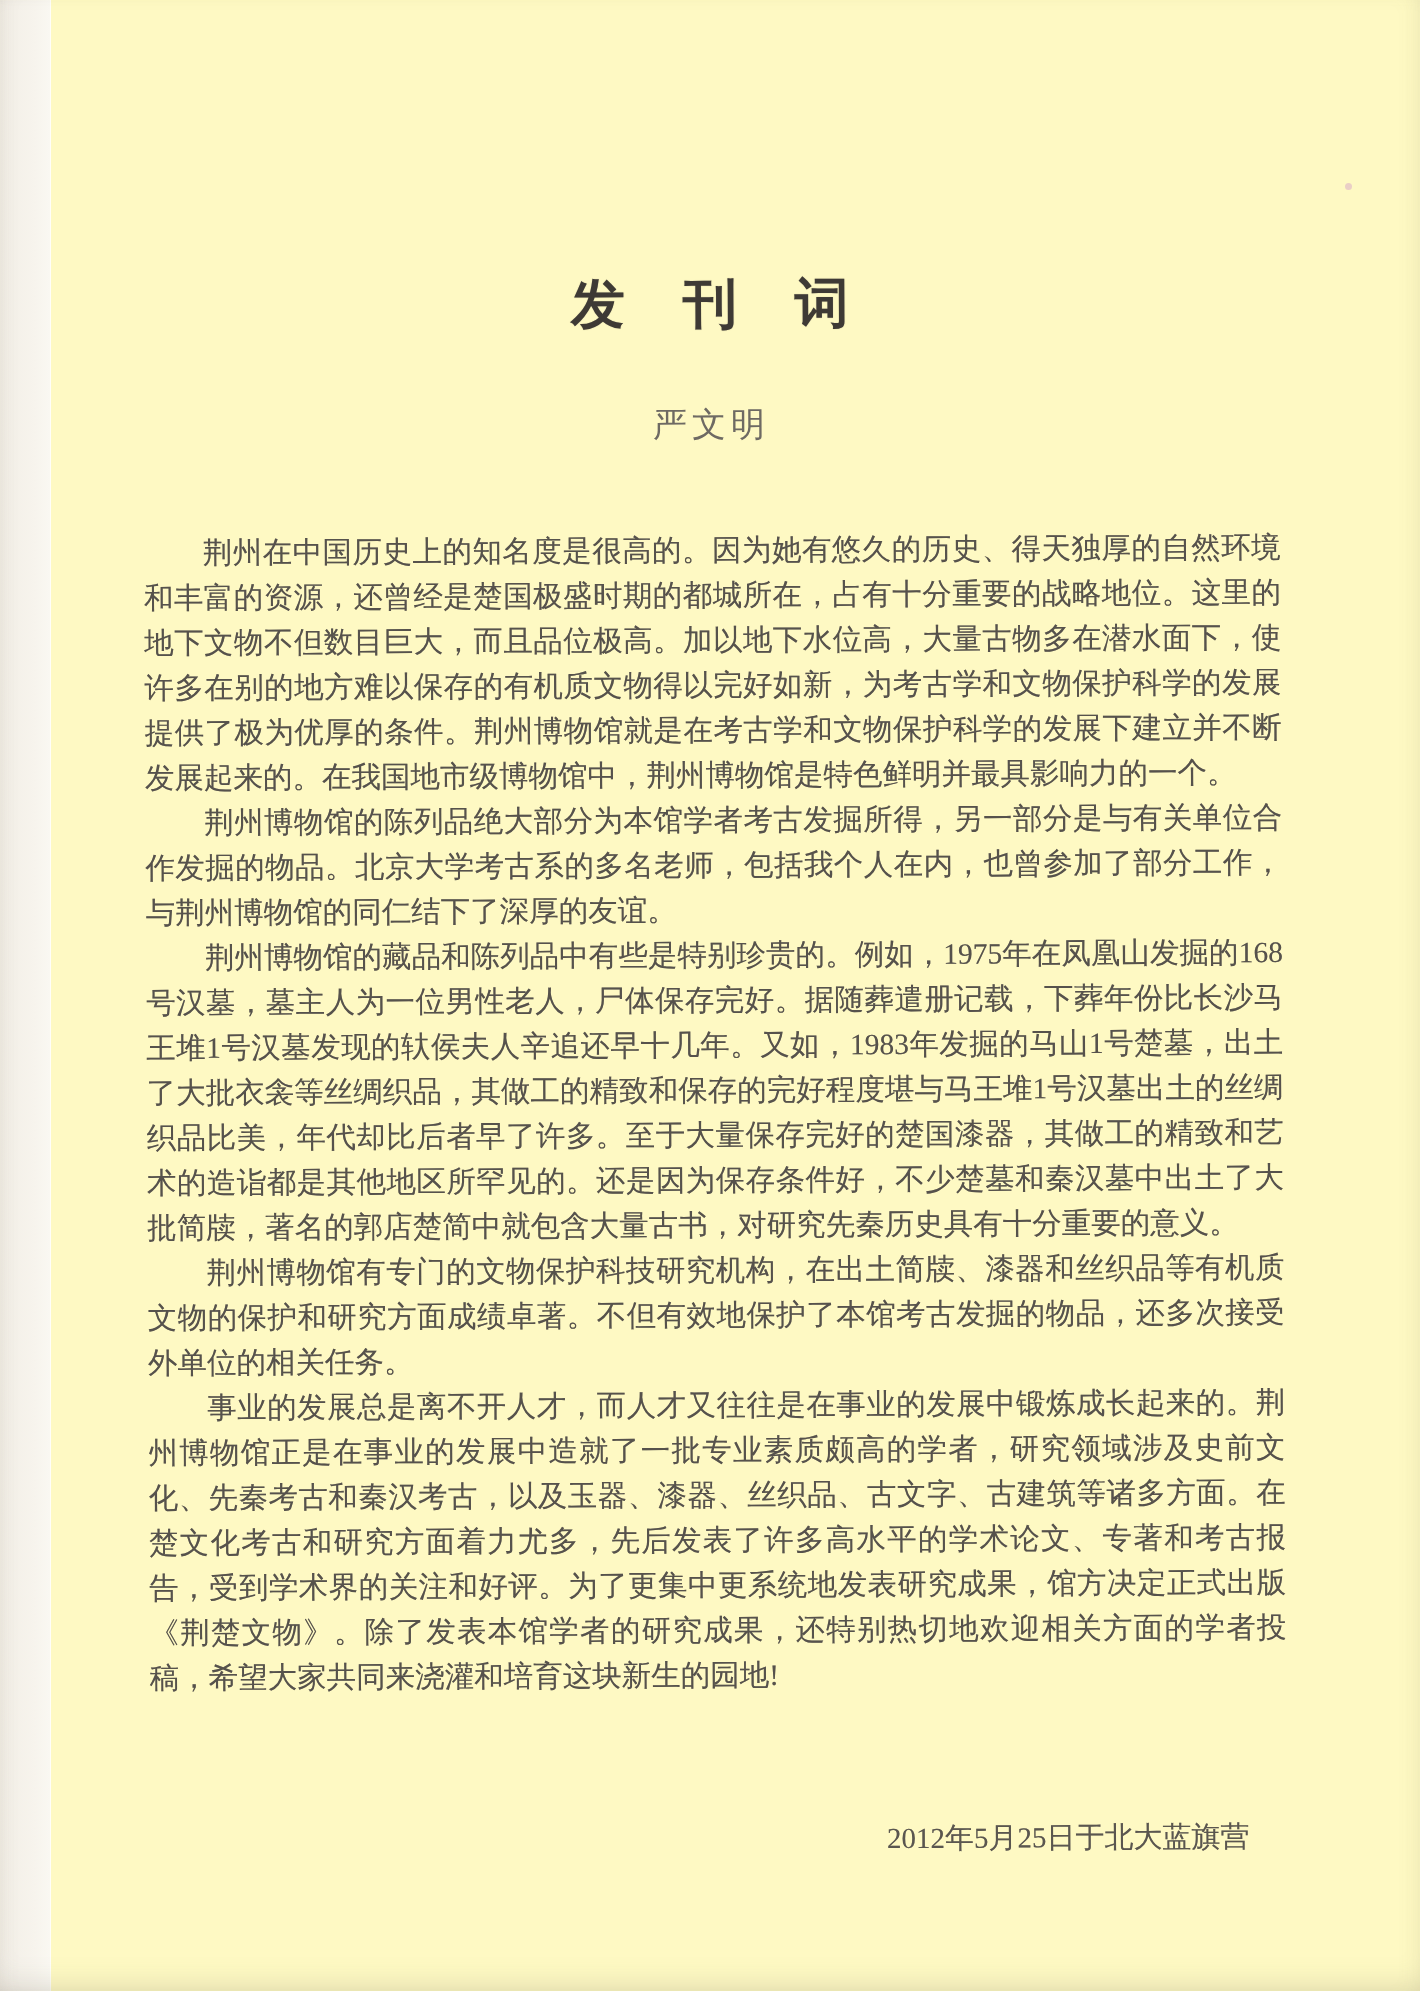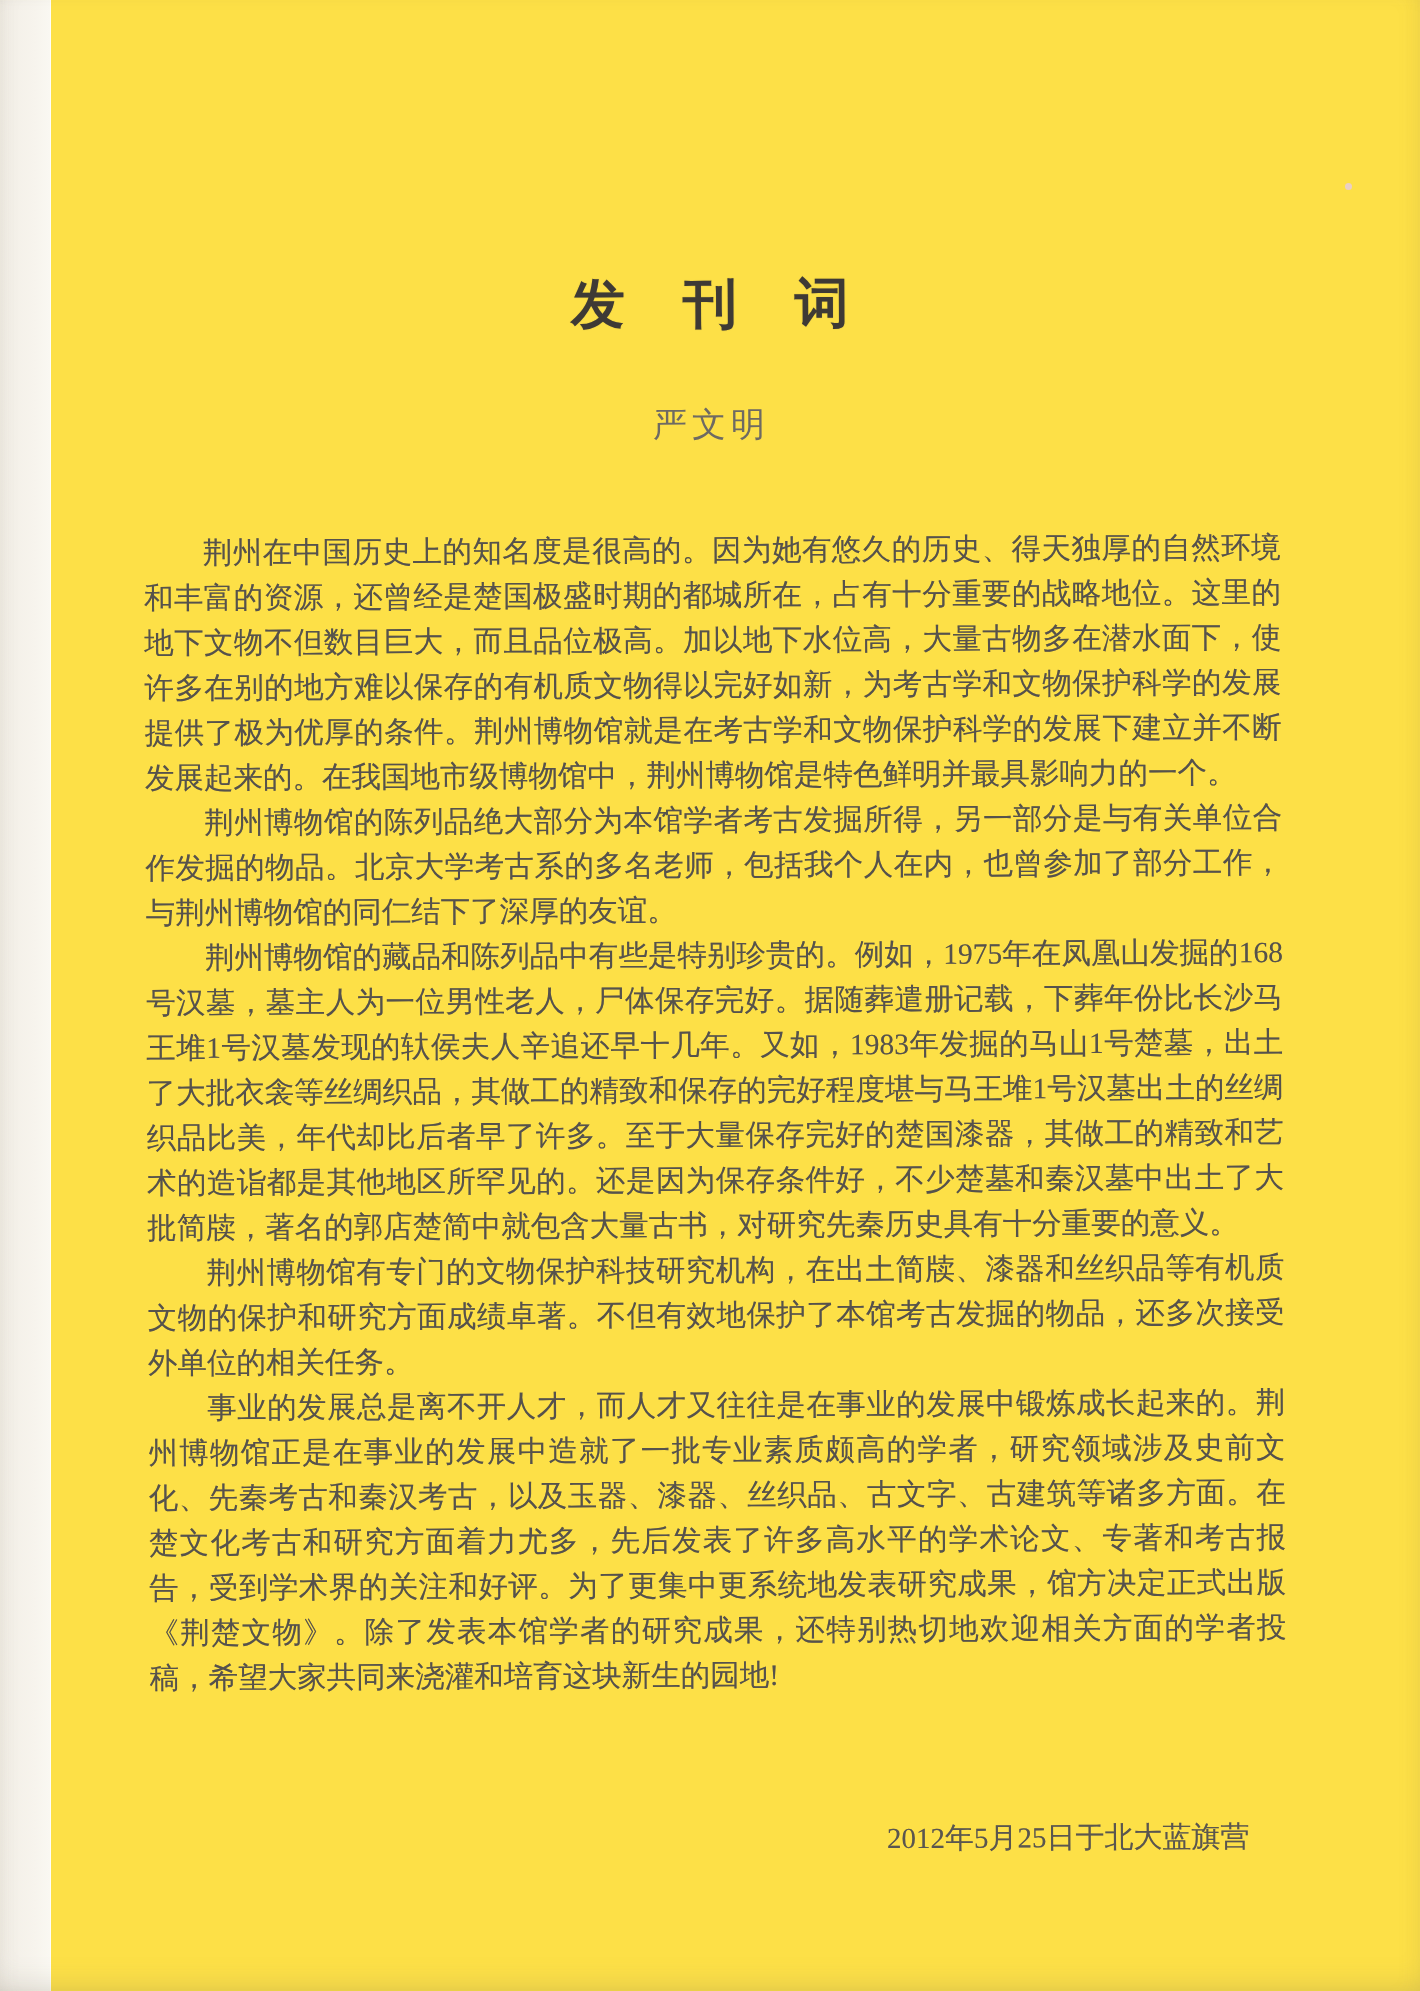--- a/index.html
+++ b/index.html
@@ -10,21 +10,21 @@
     width: 1420px;
     height: 1991px;
     background: #fcfbf6;
     position: relative;
     overflow: hidden;
     font-family: "Liberation Serif", "DejaVu Serif", serif;
   }
   .page {
     position: absolute;
     inset: 0;
-    background: #fde047;
+    background: #fef9c3;
   }
   
   .left-edge {
     position: absolute;
     left: 0; top: 0;
     width: 50px; height: 100%;
     background: linear-gradient(to right, #f2eee6 0%, #f7f4ed 70%, #faf8f2 100%);
     border-right: 1px solid #fffef9;
   }
   .content {

